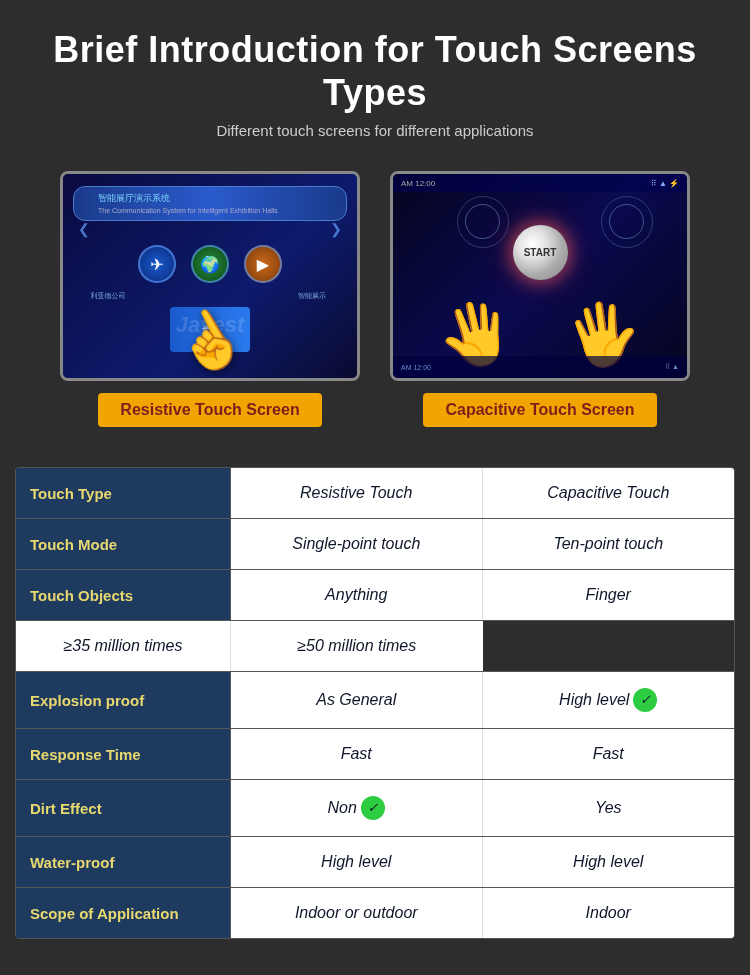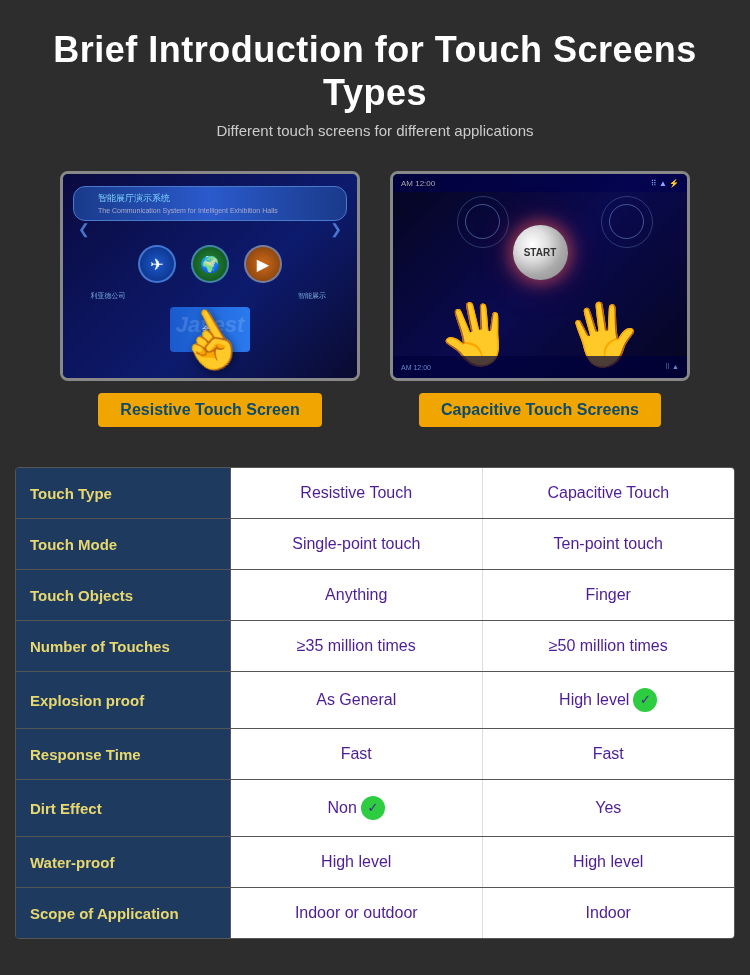--- a/index.html
+++ b/index.html
@@ -227,21 +227,21 @@
     }
 
     .hand-right {
       font-size: 60px;
       transform: rotate(-10deg);
     }
 
     .screen-label {
       margin-top: 12px;
       background: #f0a500;
-      color: #0c4a6e;
+      color: #7f1d1d;
       font-size: 16px;
       font-weight: bold;
       padding: 8px 22px;
       border-radius: 4px;
       text-align: center;
     }
 
     
     .table-section {
       margin: 30px 15px 20px;
@@ -272,22 +272,23 @@
       background: #1e3a5f;
       color: #e8d870;
       font-weight: bold;
       font-size: 15px;
       justify-content: flex-start;
       border-right: 1px solid #555;
     }
 
     .value-cell {
       background: #fff;
-      color: #4c1d95;
+      color: #0f172a;
       border-right: 1px solid #ddd;
+      font-style: italic;
     }
 
     .value-cell:last-child {
       border-right: none;
     }
 
     .green-badge {
       display: inline-block;
       width: 24px;
       height: 24px;
@@ -362,21 +363,21 @@
         <div class="two-hands">
           <div class="hand-left">🖐</div>
           <div class="hand-right">🖐</div>
         </div>
         <div class="cap-bottom-bar">
           <span>AM 12:00</span>
           <span style="margin-left:auto;">⠿ ▲</span>
         </div>
       </div>
     </div>
-    <div class="screen-label">Capacitive Touch Screens</div>
+    <div class="screen-label">Capacitive Touch Screen</div>
   </div>
 </div>
 
 <div class="table-section">
   <div id="table-body">
       <div class="table-row">
         <div class="table-cell label-cell">Touch Type</div>
         <div class="table-cell value-cell">Resistive Touch</div>
         <div class="table-cell value-cell">Capacitive Touch</div>
       </div>
@@ -384,21 +385,20 @@
         <div class="table-cell label-cell">Touch Mode</div>
         <div class="table-cell value-cell">Single-point touch</div>
         <div class="table-cell value-cell">Ten-point touch</div>
       </div>
       <div class="table-row">
         <div class="table-cell label-cell">Touch Objects</div>
         <div class="table-cell value-cell">Anything</div>
         <div class="table-cell value-cell">Finger</div>
       </div>
       <div class="table-row">
-        <div class="table-cell label-cell">Number of Touches</div>
         <div class="table-cell value-cell">≥35 million times</div>
         <div class="table-cell value-cell">≥50 million times</div>
       </div>
       <div class="table-row">
         <div class="table-cell label-cell">Explosion proof</div>
         <div class="table-cell value-cell">As General</div>
         <div class="table-cell value-cell">High level<span class="green-badge">✓</span></div>
       </div>
       <div class="table-row">
         <div class="table-cell label-cell">Response Time</div>

